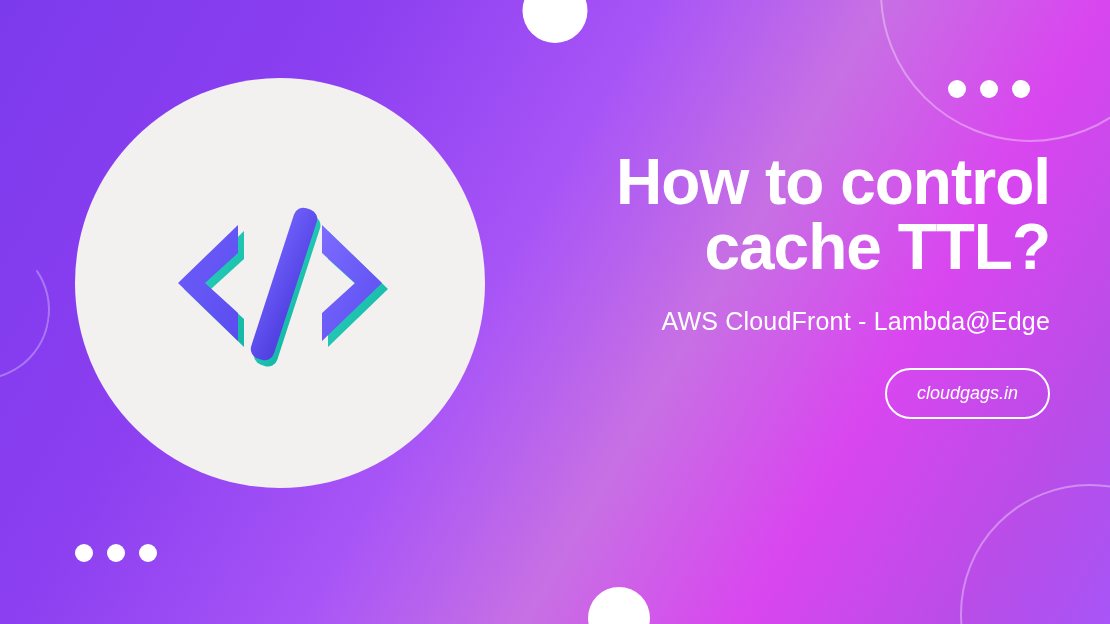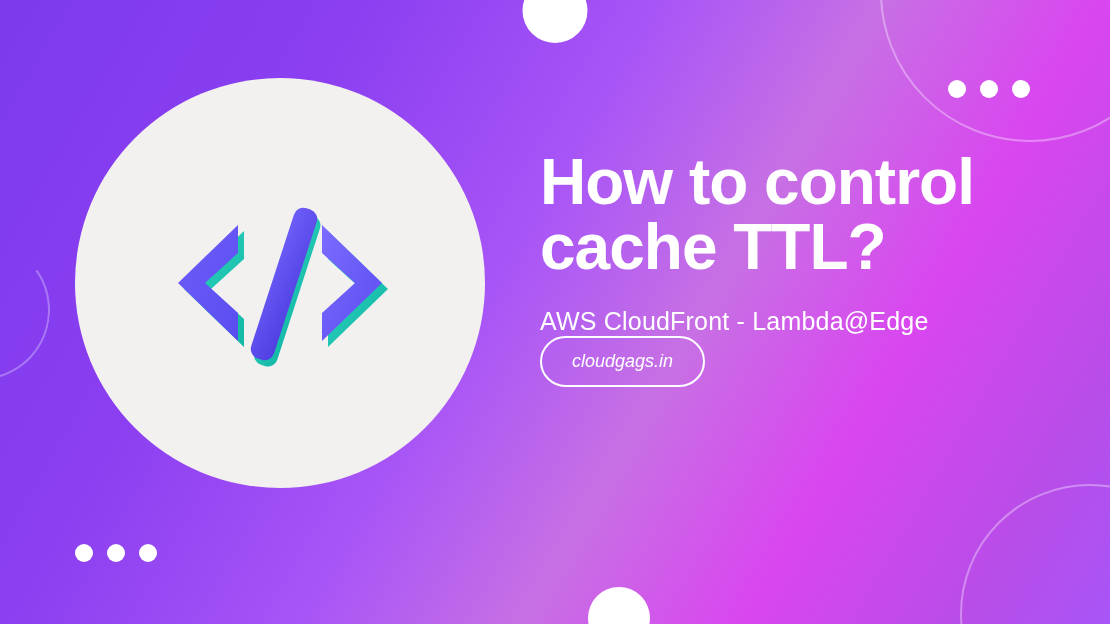--- a/index.html
+++ b/index.html
@@ -7,20 +7,21 @@
   body {
     font-family: -apple-system, BlinkMacSystemFont, "Segoe UI", Arial, sans-serif;
     position: relative;
   }
   .canvas {
     width: 1110px;
     height: 624px;
     position: relative;
     background: linear-gradient(120deg, #7c3aed 0%, #8b3ff0 25%, #a855f7 45%, #c770e4 60%, #d946ef 75%, #b84de8 90%, #a855f7 100%);
     overflow: hidden;
+    text-align: right;
   }
 
   
   .deco-top-dot {
     position: absolute;
     top: -22px; left: 50%;
     transform: translateX(-50%);
     width: 65px; height: 65px;
     background: #fff;
     border-radius: 50%;
@@ -92,20 +93,21 @@
   .title {
     font-size: 64px;
     font-weight: 800;
     line-height: 1.02;
     letter-spacing: -1px;
     margin-bottom: 26px;
   }
   .subtitle {
     font-size: 25px;
     font-weight: 500;
+    margin-bottom: 32px;
     letter-spacing: 0.2px;
   }
   .pill {
     display: inline-block;
     border: 2px solid #fff;
     border-radius: 999px;
     padding: 13px 30px;
     font-size: 18px;
     font-weight: 500;
     color: #fff;

